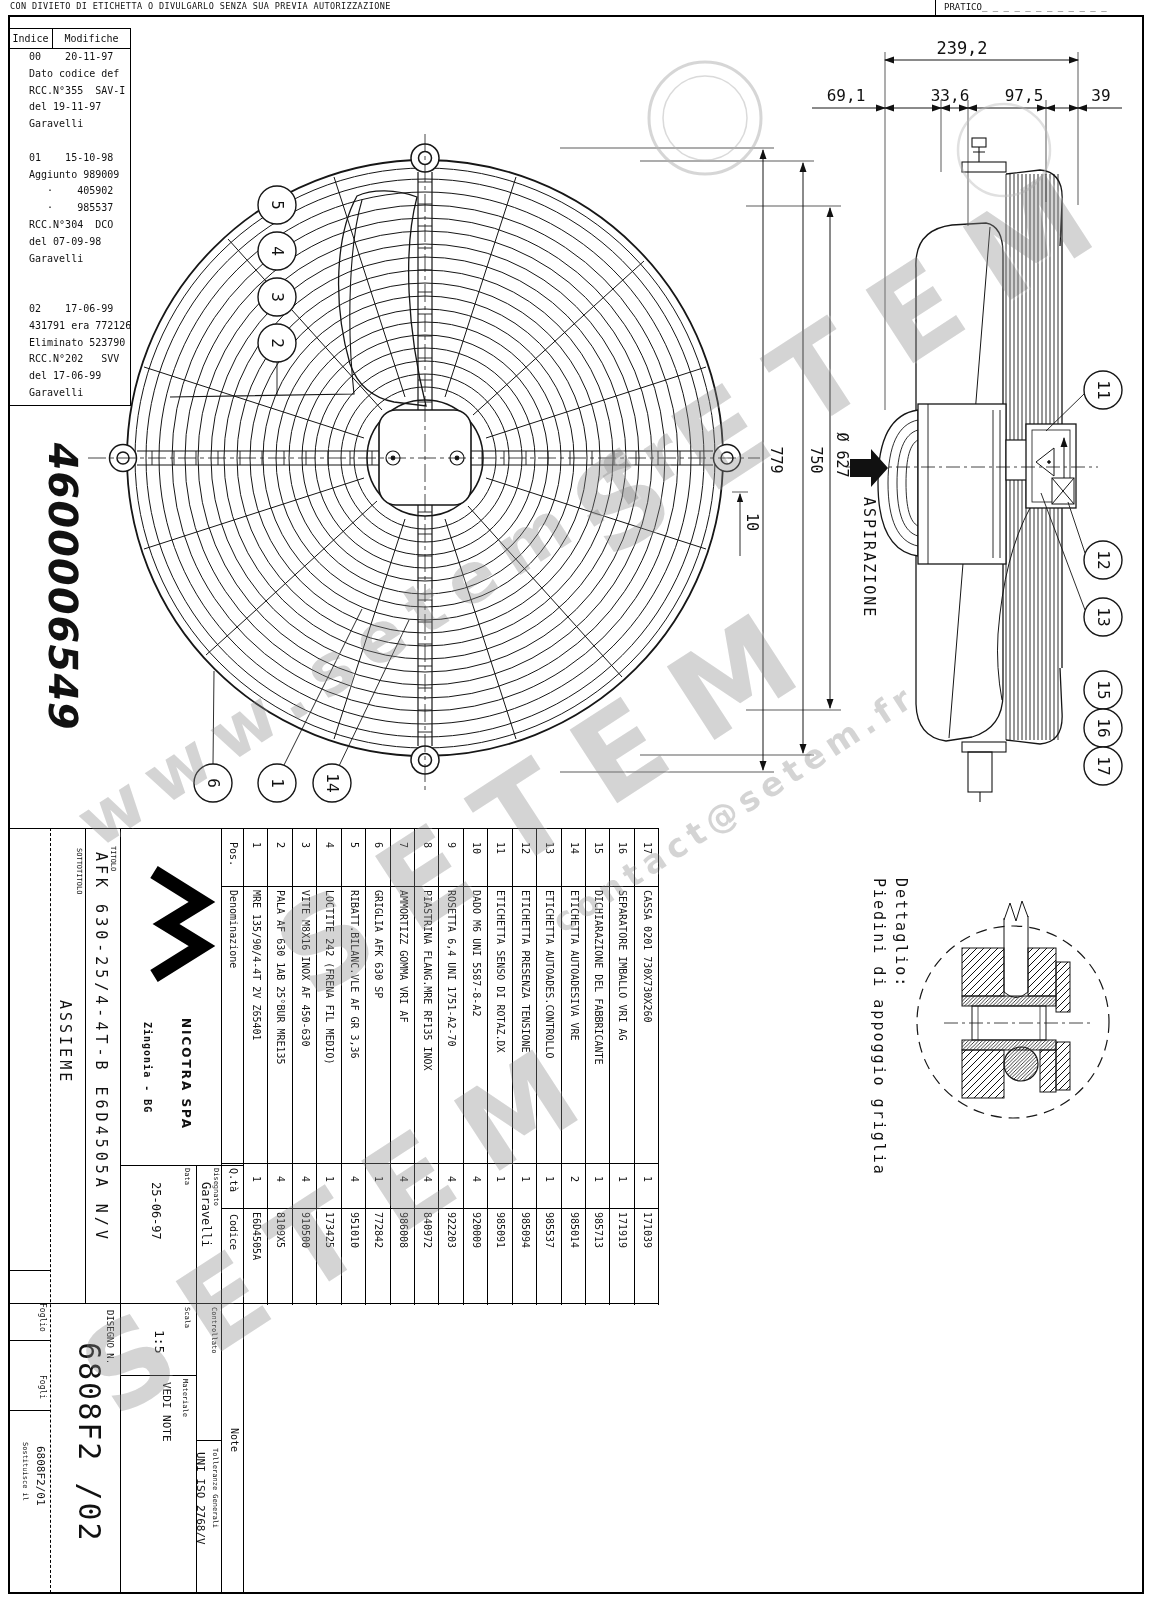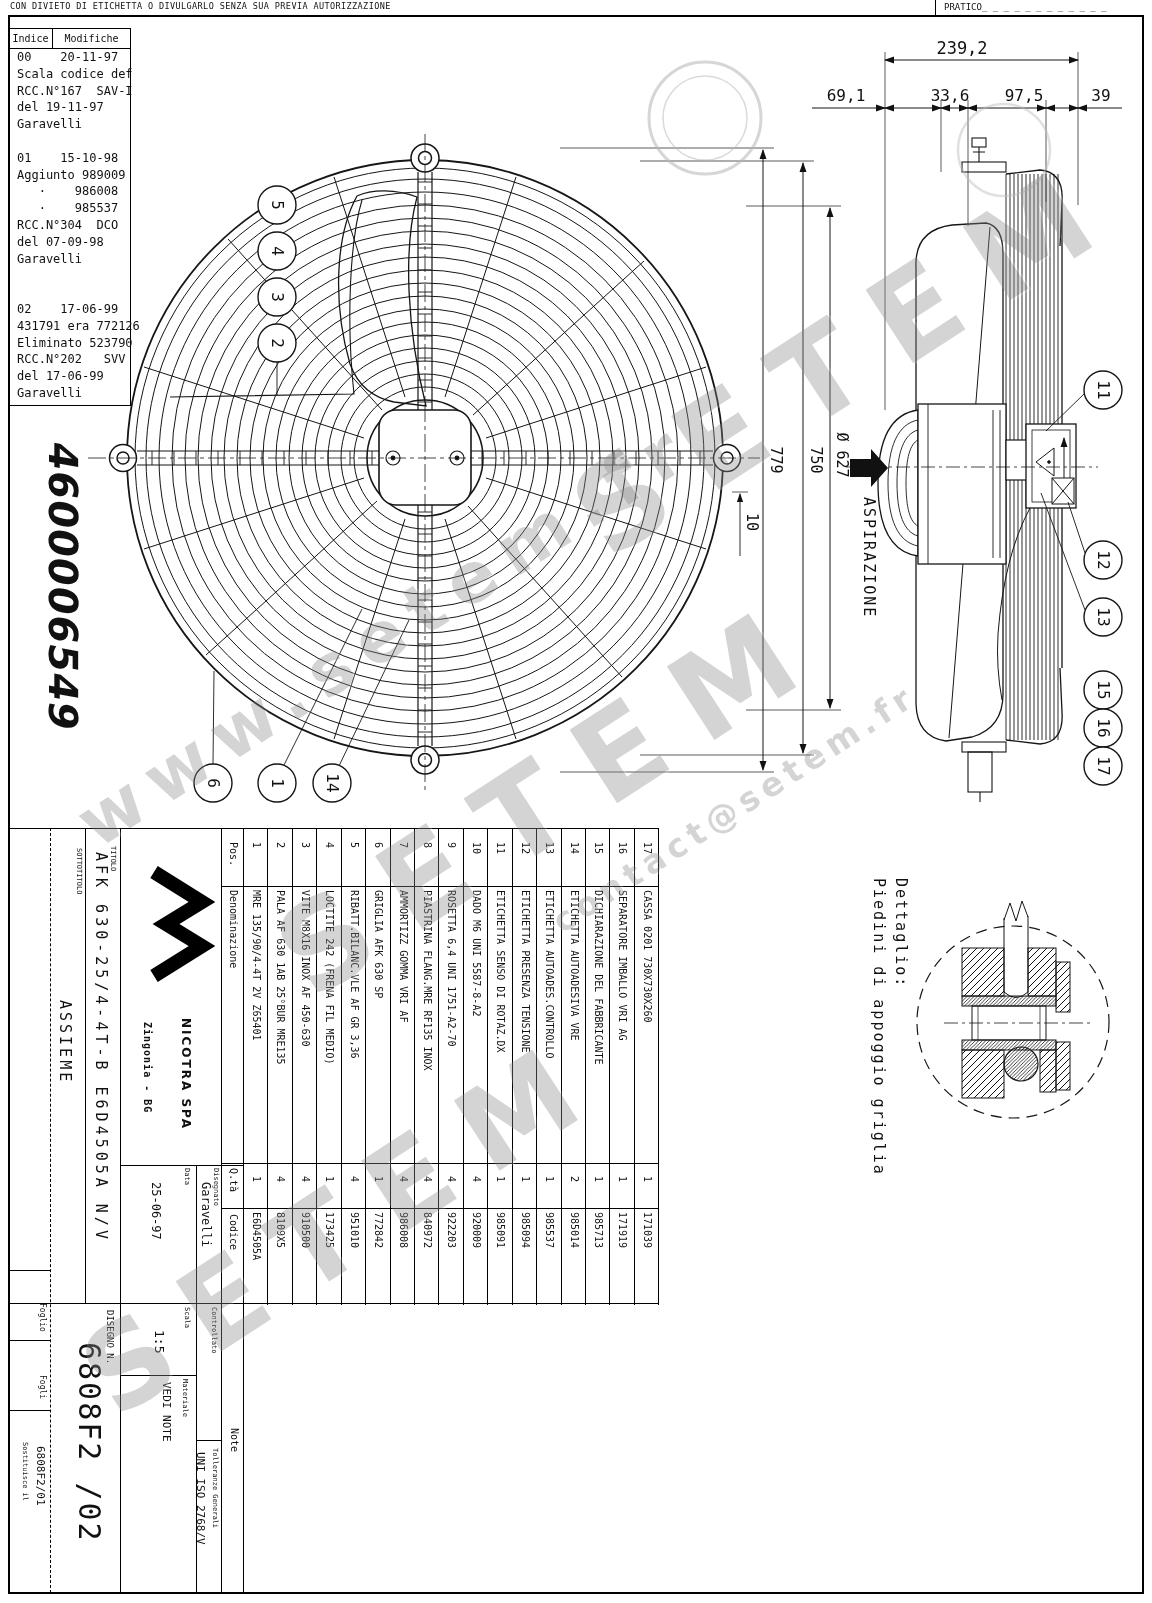--- a/index.html
+++ b/index.html
@@ -6,21 +6,21 @@
   html,body{width:1152px;height:1603px;background:#fff;position:relative;overflow:hidden;
     font-family:"DejaVu Sans Mono","Liberation Mono",monospace;color:#111}
   .frame{position:absolute;left:8px;top:15px;width:1136px;height:1579px;border:2px solid #000}
   .notice{position:absolute;left:10px;top:1px;font-size:8.5px;letter-spacing:.4px;white-space:pre}
   .pratico{position:absolute;left:935px;top:0;width:208px;height:15px;border-left:1.3px solid #000;
     font-size:9px;padding-left:8px;white-space:pre;line-height:14px}
   .rev-table{position:absolute;left:8px;top:28px;width:123px;height:378px;border:1.6px solid #000;font-size:10px}
   .rev-head{height:20px;border-bottom:1.6px solid #000;display:flex}
   .rev-h1{width:44px;border-right:1.6px solid #000;text-align:center;line-height:19px}
   .rev-h2{flex:1;text-align:center;line-height:19px}
-  .rev-line{white-space:pre;line-height:16.8px;min-height:16.8px;padding-left:8px;font-size:12px}
+  .rev-line{white-space:pre;line-height:16.8px;min-height:16.8px;padding-left:20px;font-size:10px}
   .vrot{position:absolute;transform-origin:0 0;transform:rotate(90deg);white-space:pre;line-height:1}
   .big-num{font-family:"DejaVu Sans","Liberation Sans",sans-serif;font-weight:bold;
     transform:rotate(90deg) skewX(-10deg);font-size:40px;letter-spacing:1px}
   .vl{position:absolute;width:0;border-left:1px solid #000}
   .vl.dash{border-left-style:dashed}
   .hl{position:absolute;height:0;border-top:1px solid #000}
   .pt-col{position:absolute;top:828px;width:24px;height:477px;border-left:1px solid #000}
   .pt-col span,.pt-head span{left:17px;font-size:10px}
   .pt-head{position:absolute;left:221px;top:828px;width:22px;height:477px}
   .pp{top:14px}.pn{top:62px}.pq{top:348px}.pc{top:384px}
@@ -37,28 +37,28 @@
 <div class="pratico">PRATICO_ _ _ _ _ _ _ _ _ _ _ _</div>
 <div class="frame"></div>
 
 <div class="rev-table">
   <div class="rev-head">
     <span class="rev-h1">Indice</span>
     <span class="rev-h2">Modifiche</span>
   </div>
   <div>
     <div class="rev-line">00    20-11-97</div>
-    <div class="rev-line">Scala codice def</div>
-    <div class="rev-line">RCC.N°167  SAV-I</div>
+    <div class="rev-line">Dato codice def</div>
+    <div class="rev-line">RCC.N°355  SAV-I</div>
     <div class="rev-line">del 19-11-97</div>
     <div class="rev-line">Garavelli</div>
     <div class="rev-line"></div>
     <div class="rev-line">01    15-10-98</div>
     <div class="rev-line">Aggiunto 989009</div>
-    <div class="rev-line">   ·    986008</div>
+    <div class="rev-line">   ·    405902</div>
     <div class="rev-line">   ·    985537</div>
     <div class="rev-line">RCC.N°304  DCO</div>
     <div class="rev-line">del 07-09-98</div>
     <div class="rev-line">Garavelli</div>
     <div class="rev-line"></div>
     <div class="rev-line"></div>
     <div class="rev-line">02    17-06-99</div>
     <div class="rev-line">431791 era 772126</div>
     <div class="rev-line">Eliminato 523790</div>
     <div class="rev-line">RCC.N°202   SVV</div>

